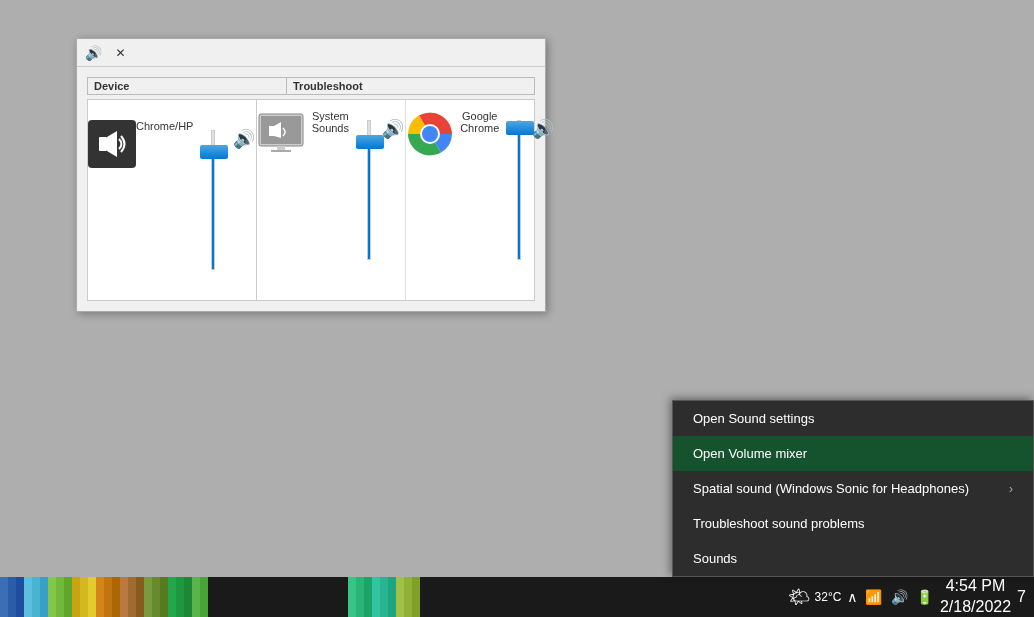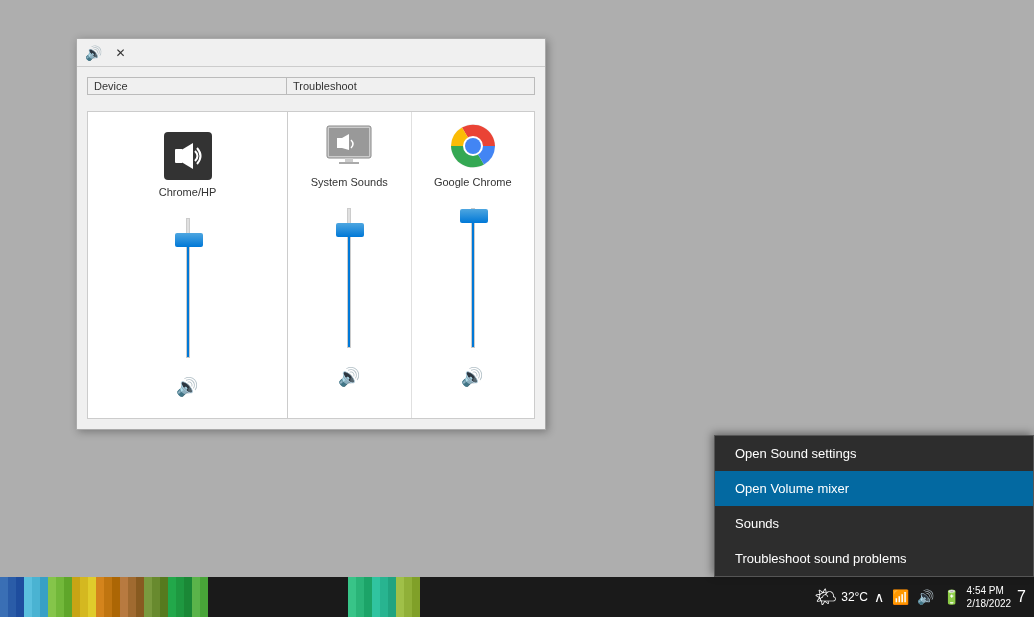--- a/index.html
+++ b/index.html
@@ -60,23 +60,23 @@
       align-items: center;
       gap: 8px;
     }
 
     .tray-icon {
       color: white;
       font-size: 14px;
     }
 
     .clock {
-      text-align: left;
+      text-align: center;
       color: white;
-      font-size: 10px;
+      font-size: 16px;
       line-height: 1.3;
     }
 
     .notification-icon {
       color: white;
       font-size: 16px;
       cursor: pointer;
     }
 
     
@@ -129,21 +129,22 @@
       border: none;
     }
 
     
     .window-content {
       padding: 10px;
     }
 
     .section-labels {
       display: flex;
-      margin-bottom: 16px;
+      margin-bottom: 4px;
+      font-weight: bold;
     }
 
     .device-label {
       width: 200px;
       font-size: 11px;
       color: #333;
       border: 1px solid #bbb;
       padding: 2px 6px;
     }
 
@@ -171,22 +172,22 @@
     }
 
     .apps-section {
       flex: 1;
       display: flex;
     }
 
     .mixer-channel {
       flex: 1;
       display: flex;
-      flex-direction: column;
-      align-items: center;
+      flex-direction: row;
+      align-items: flex-start;
       padding: 10px 0;
       border-right: 1px solid #e0e0e0;
     }
 
     .mixer-channel:last-child {
       border-right: none;
     }
 
     .app-icon {
       width: 48px;
@@ -269,39 +270,39 @@
       font-size: 18px;
       cursor: pointer;
       margin-top: 8px;
     }
 
     
     .context-menu {
       position: absolute;
       right: 0;
       bottom: 40px;
-      width: 320px;
+      width: 362px;
       background: #2d2d2d;
       border: 1px solid #555;
       box-shadow: -2px -2px 8px rgba(0,0,0,0.4);
       z-index: 100;
     }
 
     .context-menu-item {
       padding: 10px 20px;
       color: #ffffff;
       font-size: 13px;
       cursor: pointer;
       display: flex;
       align-items: center;
       justify-content: space-between;
     }
 
     .context-menu-item.active {
-      background: #0369a1;
+      background: #14532d;
       padding-left: 20px;
     }
 
     .submenu-arrow {
       font-size: 12px;
       color: #aaa;
     }
 
     
     .weather-widget {
@@ -422,22 +423,26 @@
             <div class="volume-icon-btn">🔊</div>
           </div>
         </div>
       </div>
     </div>
   </div>
 
   <div class="context-menu">
     <div class="context-menu-item">Open Sound settings</div>
     <div class="context-menu-item active">Open Volume mixer</div>
+    <div class="context-menu-item">
+      <span>Spatial sound (Windows Sonic for Headphones)</span>
+      <span class="submenu-arrow">›</span>
+    </div>
+    <div class="context-menu-item">Troubleshoot sound problems</div>
     <div class="context-menu-item">Sounds</div>
-    <div class="context-menu-item">Troubleshoot sound problems</div>
   </div>
 
   <div class="taskbar">
     <div class="taskbar-left">
 
       <div class="taskbar-colorbar">
         <div class="color-block" style="width:8px;background:#3a6fb5;"></div>
         <div class="color-block" style="width:8px;background:#2a5ca8;"></div>
         <div class="color-block" style="width:8px;background:#1e4d9e;"></div>
         <div class="color-block" style="width:8px;background:#5bc0de;"></div>

